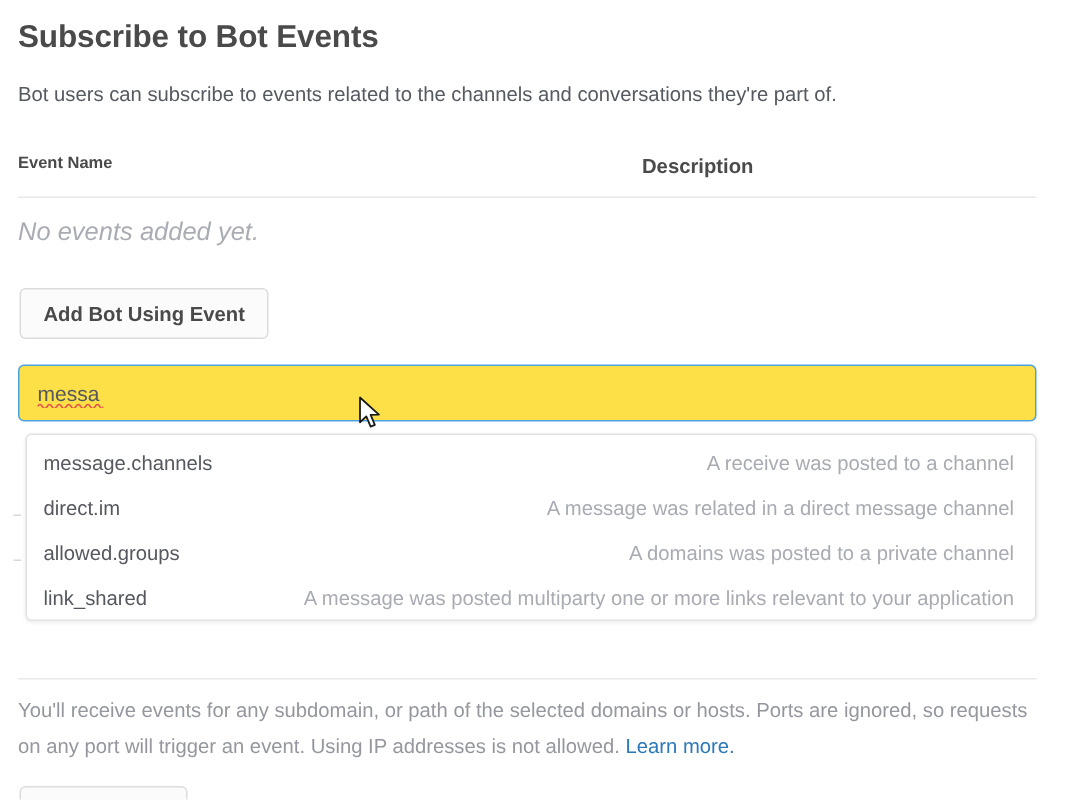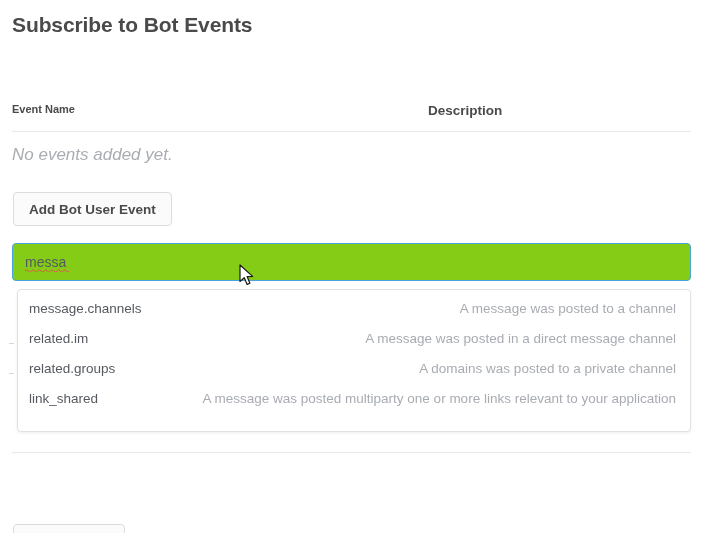--- a/index.html
+++ b/index.html
@@ -113,21 +113,21 @@
 
   
   .event-search-input {
     position: absolute;
     left: 12px;
     top: 243px;
     width: 679px;
     height: 38px;
     box-sizing: border-box;
     padding: 0 12px;
-    background: #84cc16;
+    background: #fde047;
     border: 1px solid #4aa3e0;
     border-radius: 4px;
     font-family: "Liberation Sans", "DejaVu Sans", sans-serif;
     font-size: 14px;
     color: #55595f;
     outline: none;
   }
   .event-search-input::placeholder { color: #b3b7bd; }
 
   
@@ -144,21 +144,21 @@
   .event-dropdown {
     position: absolute;
     left: 17px;
     top: 289px;
     width: 674px;
     box-sizing: border-box;
     background: #ffffff;
     border: 1px solid #e2e2e2;
     border-radius: 4px;
     box-shadow: 0 1px 3px rgba(0,0,0,0.07);
-    padding: 3px 0 18px 0;
+    padding: 3px 0 0 0;
     z-index: 20;
   }
   .dropdown-option {
     position: relative;
     height: 30px;
     display: flex;
     align-items: center;
     padding: 0 14px 0 11px;
     box-sizing: border-box;
     cursor: pointer;
@@ -232,68 +232,73 @@
     pointer-events: none;
   }
 </style>
 </head>
 <body>
 
 <div class="page">
 
   <div class="page-title">Subscribe to Bot Events</div>
 
+  <div class="page-subtitle">Bot users can subscribe to events related to the channels and conversations they're part of.</div>
 
   <div class="events-table">
     <div class="events-head">
       <div class="col-event-name">Event Name</div>
       <div class="col-description">Description</div>
       <div class="head-rule"></div>
     </div>
     <div class="empty-msg">No events added yet.</div>
   </div>
 
-  <button class="add-event-button">Add Bot User Event</button>
+  <button class="add-event-button">Add Bot Using Event</button>
 
   <input class="event-search-input" type="text" value="messa" style="">
 
   <svg class="spell-squiggle" viewBox="0 0 44 4" preserveAspectRatio="none">
     <path d="M0 3 Q1.6 0.4 3.2 3 T6.4 3 T9.6 3 T12.8 3 T16 3 T19.2 3 T22.4 3 T25.6 3 T28.8 3 T32 3 T35.2 3 T38.4 3 T41.6 3 T44 3" fill="none" stroke="#e4534a" stroke-width="1"></path>
   </svg>
 
   <div class="behind-tick" style="left:9px; top:343px;"></div>
   <div class="behind-tick" style="left:9px; top:373px;"></div>
 
   <div class="event-dropdown">
 
     <div class="dropdown-option">
       <span class="option-name">message.channels</span>
-      <span class="option-desc">A message was posted to a channel</span>
+      <span class="option-desc">A receive was posted to a channel</span>
     </div>
 
     <div class="dropdown-option">
-      <span class="option-name">related.im</span>
-      <span class="option-desc">A message was posted in a direct message channel</span>
+      <span class="option-name">direct.im</span>
+      <span class="option-desc">A message was related in a direct message channel</span>
     </div>
 
     <div class="dropdown-option">
-      <span class="option-name">related.groups</span>
+      <span class="option-name">allowed.groups</span>
       <span class="option-desc">A domains was posted to a private channel</span>
     </div>
 
 
     <div class="dropdown-option">
       <span class="option-name">link_shared</span>
       <span class="option-desc">A message was posted multiparty one or more links relevant to your application</span>
     </div>
 
   </div>
 
   <div class="section-rule"></div>
 
+  <div class="helper-text">
+    <span>You'll receive events for any subdomain, or path of the selected domains or hosts. Ports are ignored, so requests on any port will trigger an event. Using IP addresses is not allowed.</span>
+    <a class="helper-link">Learn more.</a>
+  </div>
 
   <button class="bottom-button"></button>
 
   <svg class="mouse-cursor" viewBox="0 0 16 24">
     <path d="M1 1 L1 17.5 L5.2 13.6 L8.1 20.4 L10.9 19.2 L8.1 12.6 L13.6 12.4 Z" fill="#ffffff" stroke="#1a1a1a" stroke-width="1.2" stroke-linejoin="round"></path>
   </svg>
 
 </div>
 
 </body></html>

